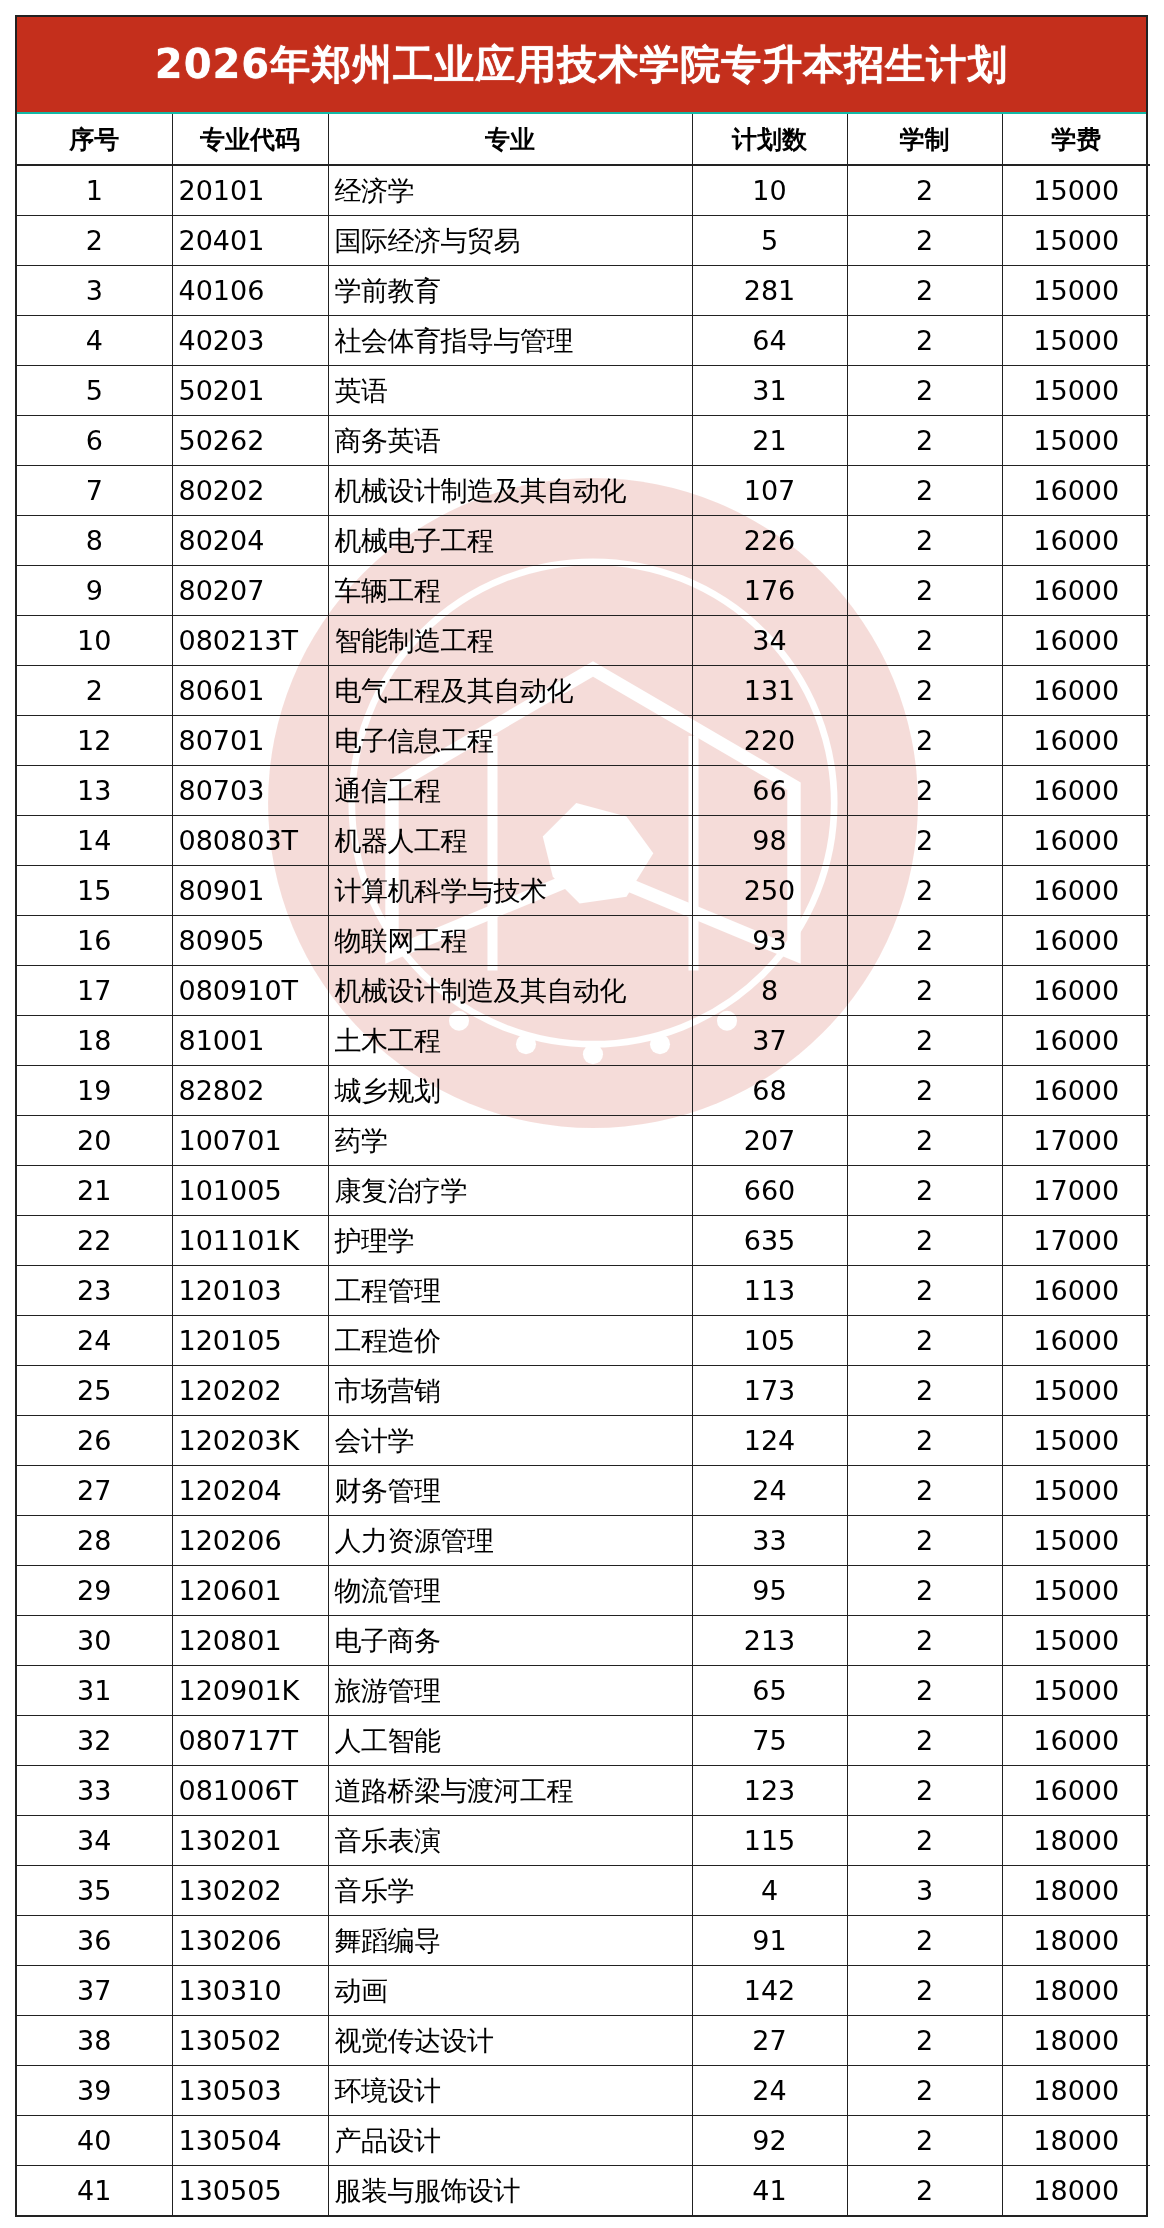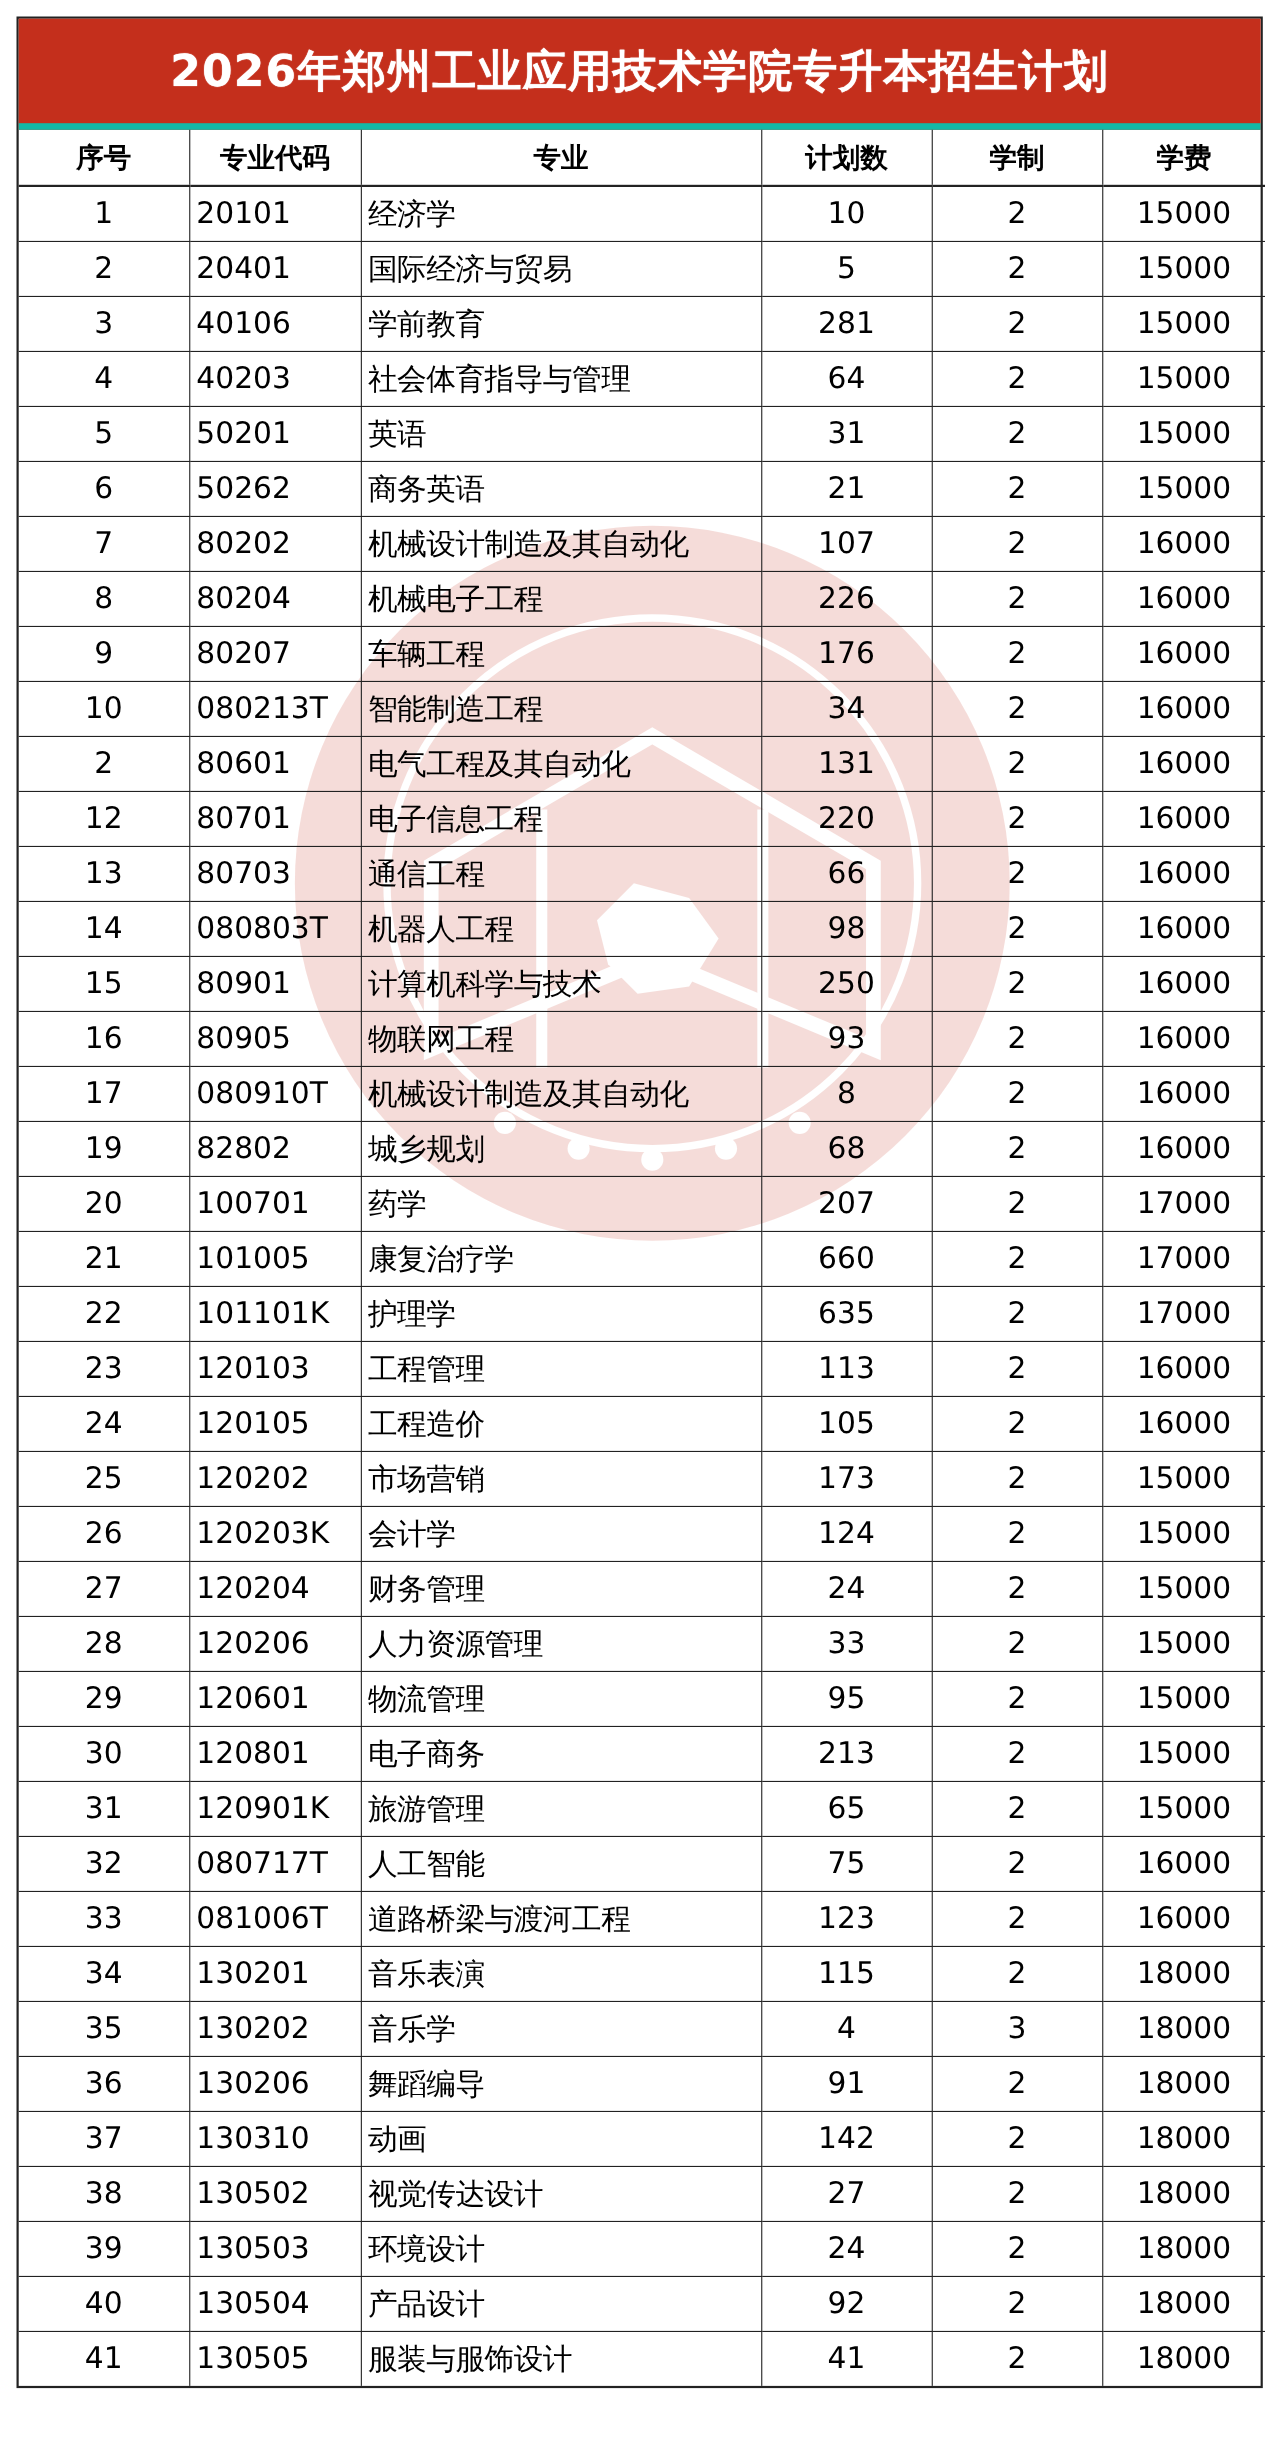--- a/index.html
+++ b/index.html
@@ -23,21 +23,21 @@
     border: 2px solid #222;
     box-sizing: border-box;
     background: #fff;
   }
   .title-band {
     height: 95px;
     background: #c42f1c;
     display: flex;
     align-items: center;
     justify-content: center;
-    border-bottom: 6px solid #14b8a6;
+    border-bottom: 2px solid #14b8a6;
   }
   .title-band span {
     color: #fff;
     font-family: "DejaVu Sans", sans-serif;
     font-weight: bold;
     font-size: 40px;
     letter-spacing: 1px;
     text-shadow: 0 0 1px #fff;
   }
   table {
@@ -254,20 +254,28 @@
           </tr>
           <tr>
             <td class="idx">17</td>
             <td class="code">080910T</td>
             <td class="name">机械设计制造及其自动化</td>
             <td class="plan">8</td>
             <td class="years">2</td>
             <td class="fee">16000</td>
           </tr>
           <tr>
+            <td class="idx">18</td>
+            <td class="code">81001</td>
+            <td class="name">土木工程</td>
+            <td class="plan">37</td>
+            <td class="years">2</td>
+            <td class="fee">16000</td>
+          </tr>
+          <tr>
             <td class="idx">19</td>
             <td class="code">82802</td>
             <td class="name">城乡规划</td>
             <td class="plan">68</td>
             <td class="years">2</td>
             <td class="fee">16000</td>
           </tr>
           <tr>
             <td class="idx">20</td>
             <td class="code">100701</td>

